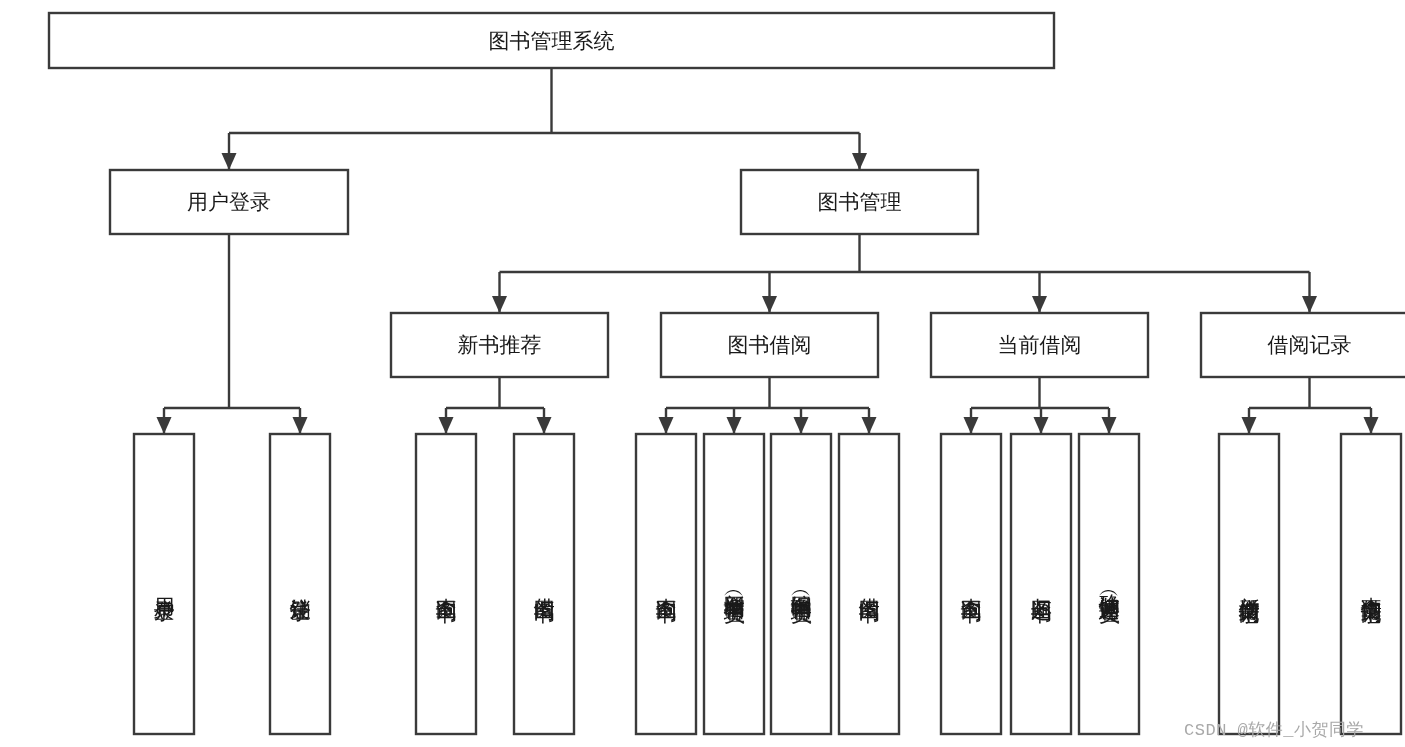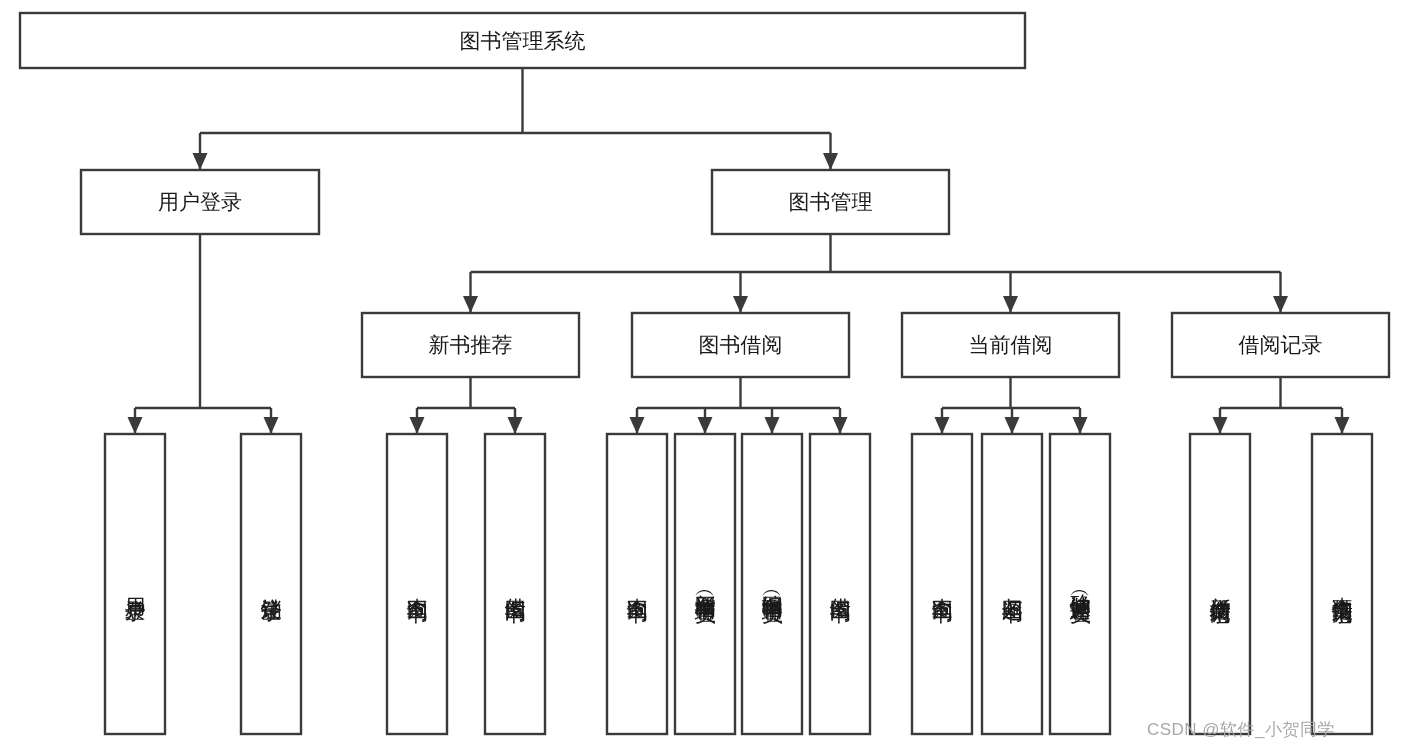--- a/index.html
+++ b/index.html
@@ -12,20 +12,21 @@
     width: 1405px;
     height: 747px;
     overflow: hidden;
     font-family: "DejaVu Sans", "Liberation Sans", sans-serif;
   }
   #diagram-root {
     position: relative;
     width: 1345px;
     height: 747px;
     background: #ffffff;
+    margin-left: 29px;
   }
   svg#diagram-svg {
     position: absolute;
     left: 0;
     top: 0;
     width: 1405px;
     height: 747px;
     display: block;
   }
   .node-box {
@@ -65,21 +66,21 @@
     font-size: 21px;
     line-height: 1.08;
     color: #1a1a1a;
     letter-spacing: 1.5px;
     white-space: nowrap;
   }
   #watermark {
     position: absolute;
     right: 10px;
     bottom: 6px;
-    font-family: Liberation Sans, sans-serif;
+    font-family: Liberation Mono, monospace;
     font-size: 17px;
     color: #a8a8a8;
     letter-spacing: 0.5px;
     user-select: none;
     pointer-events: none;
     white-space: nowrap;
   }
 </style>
 </head>
 <body>

